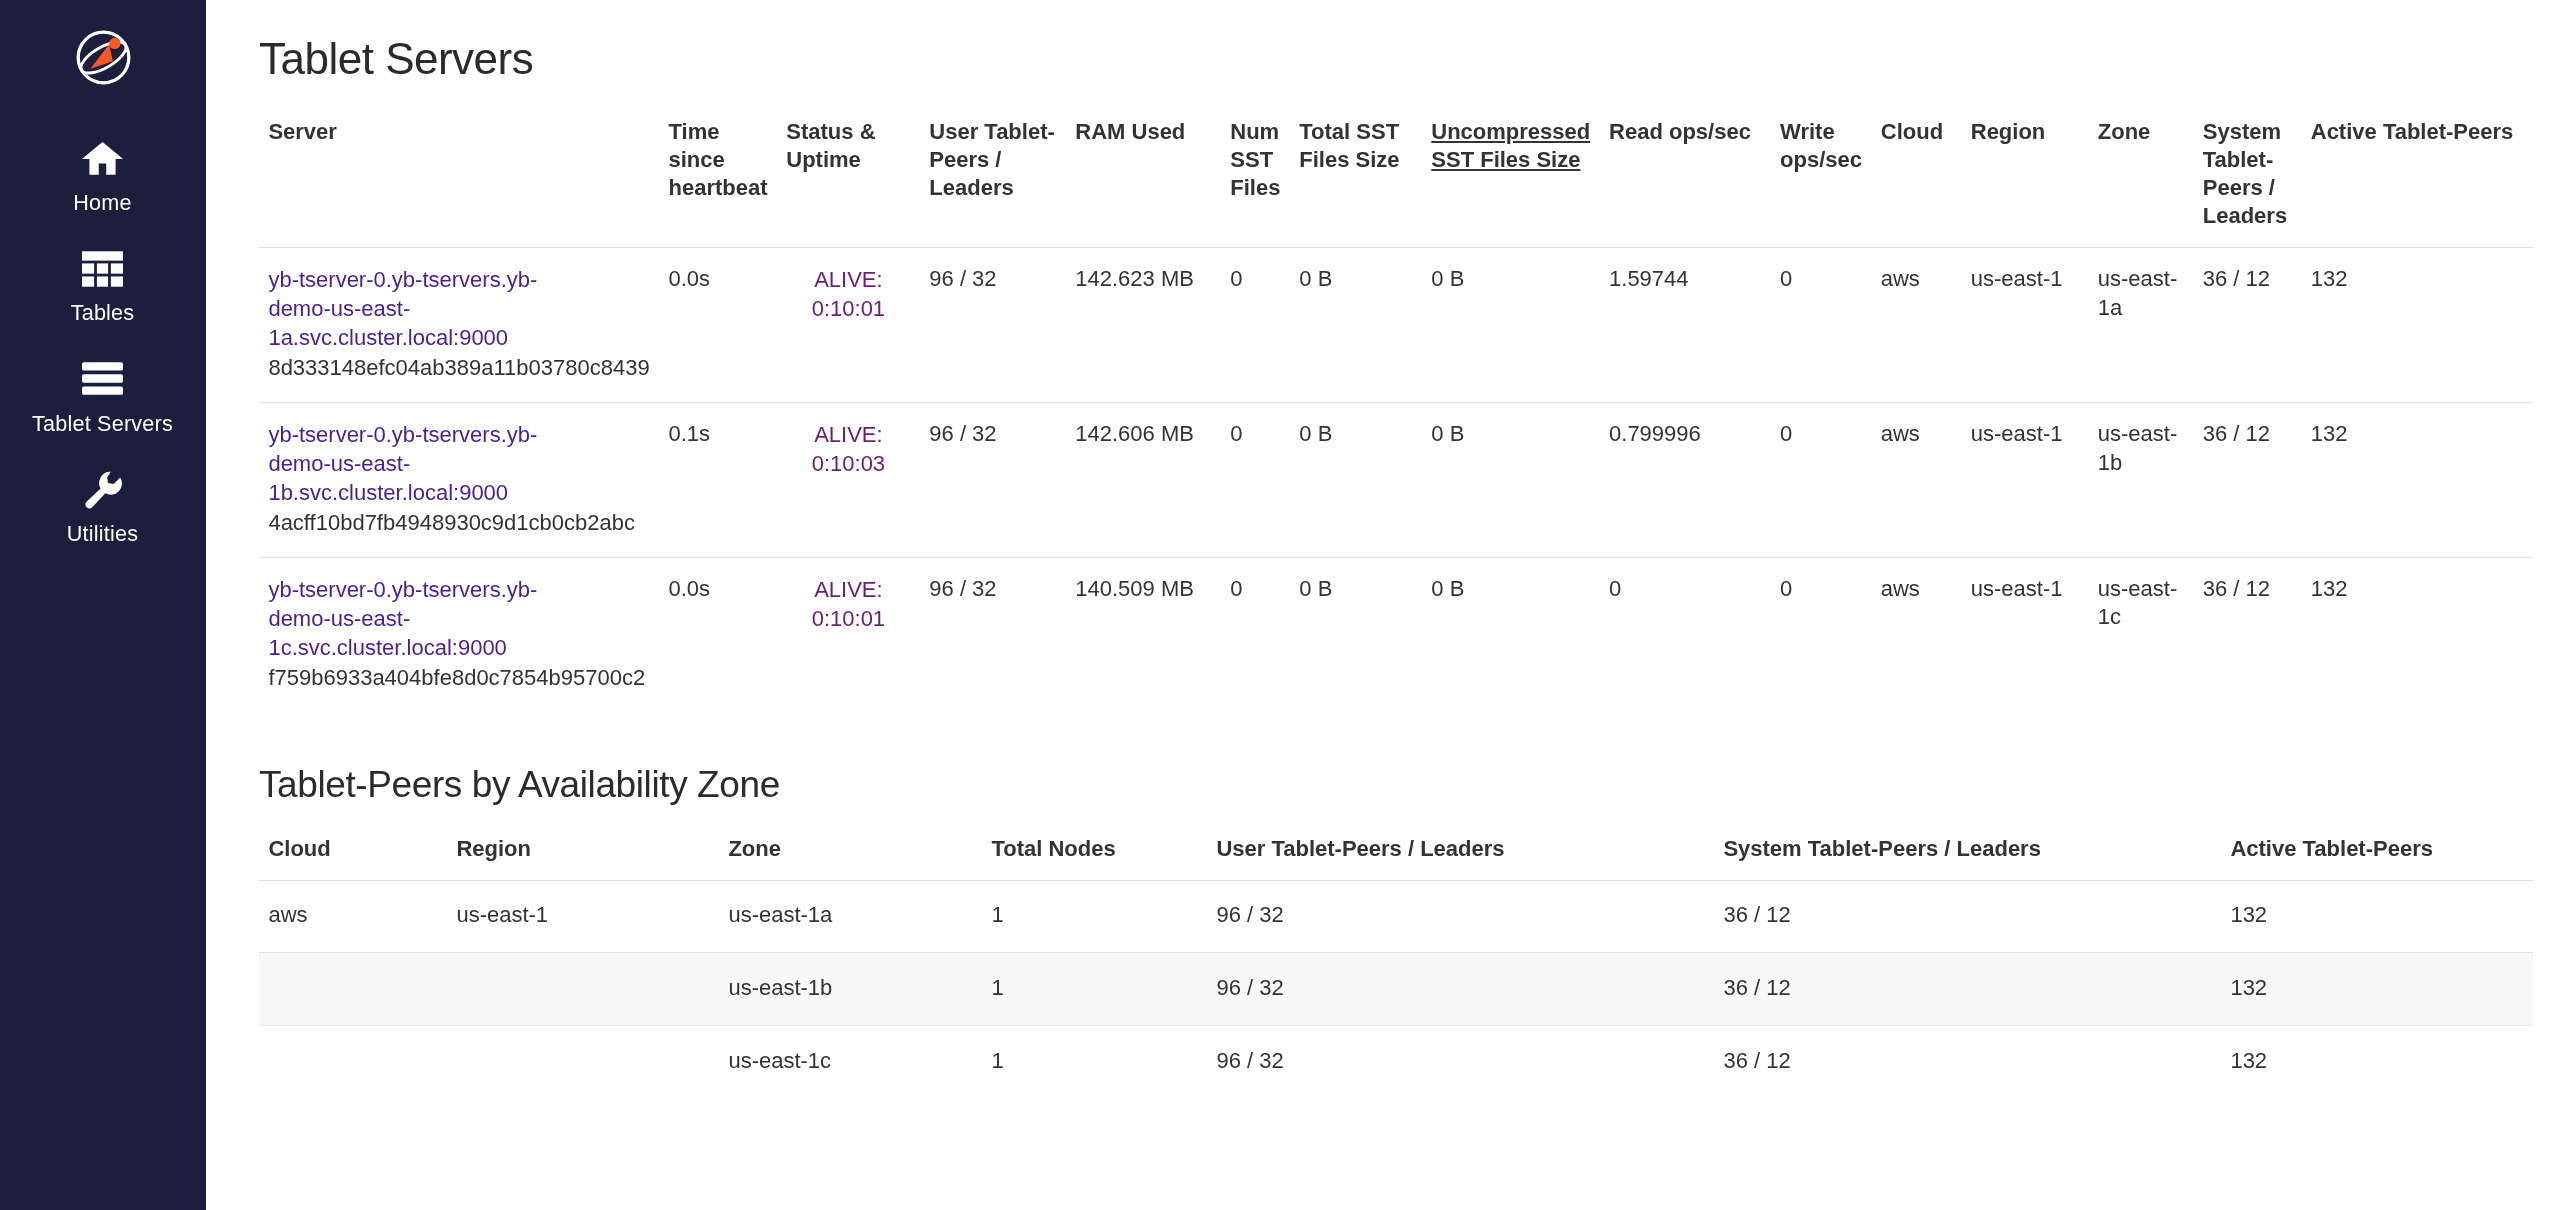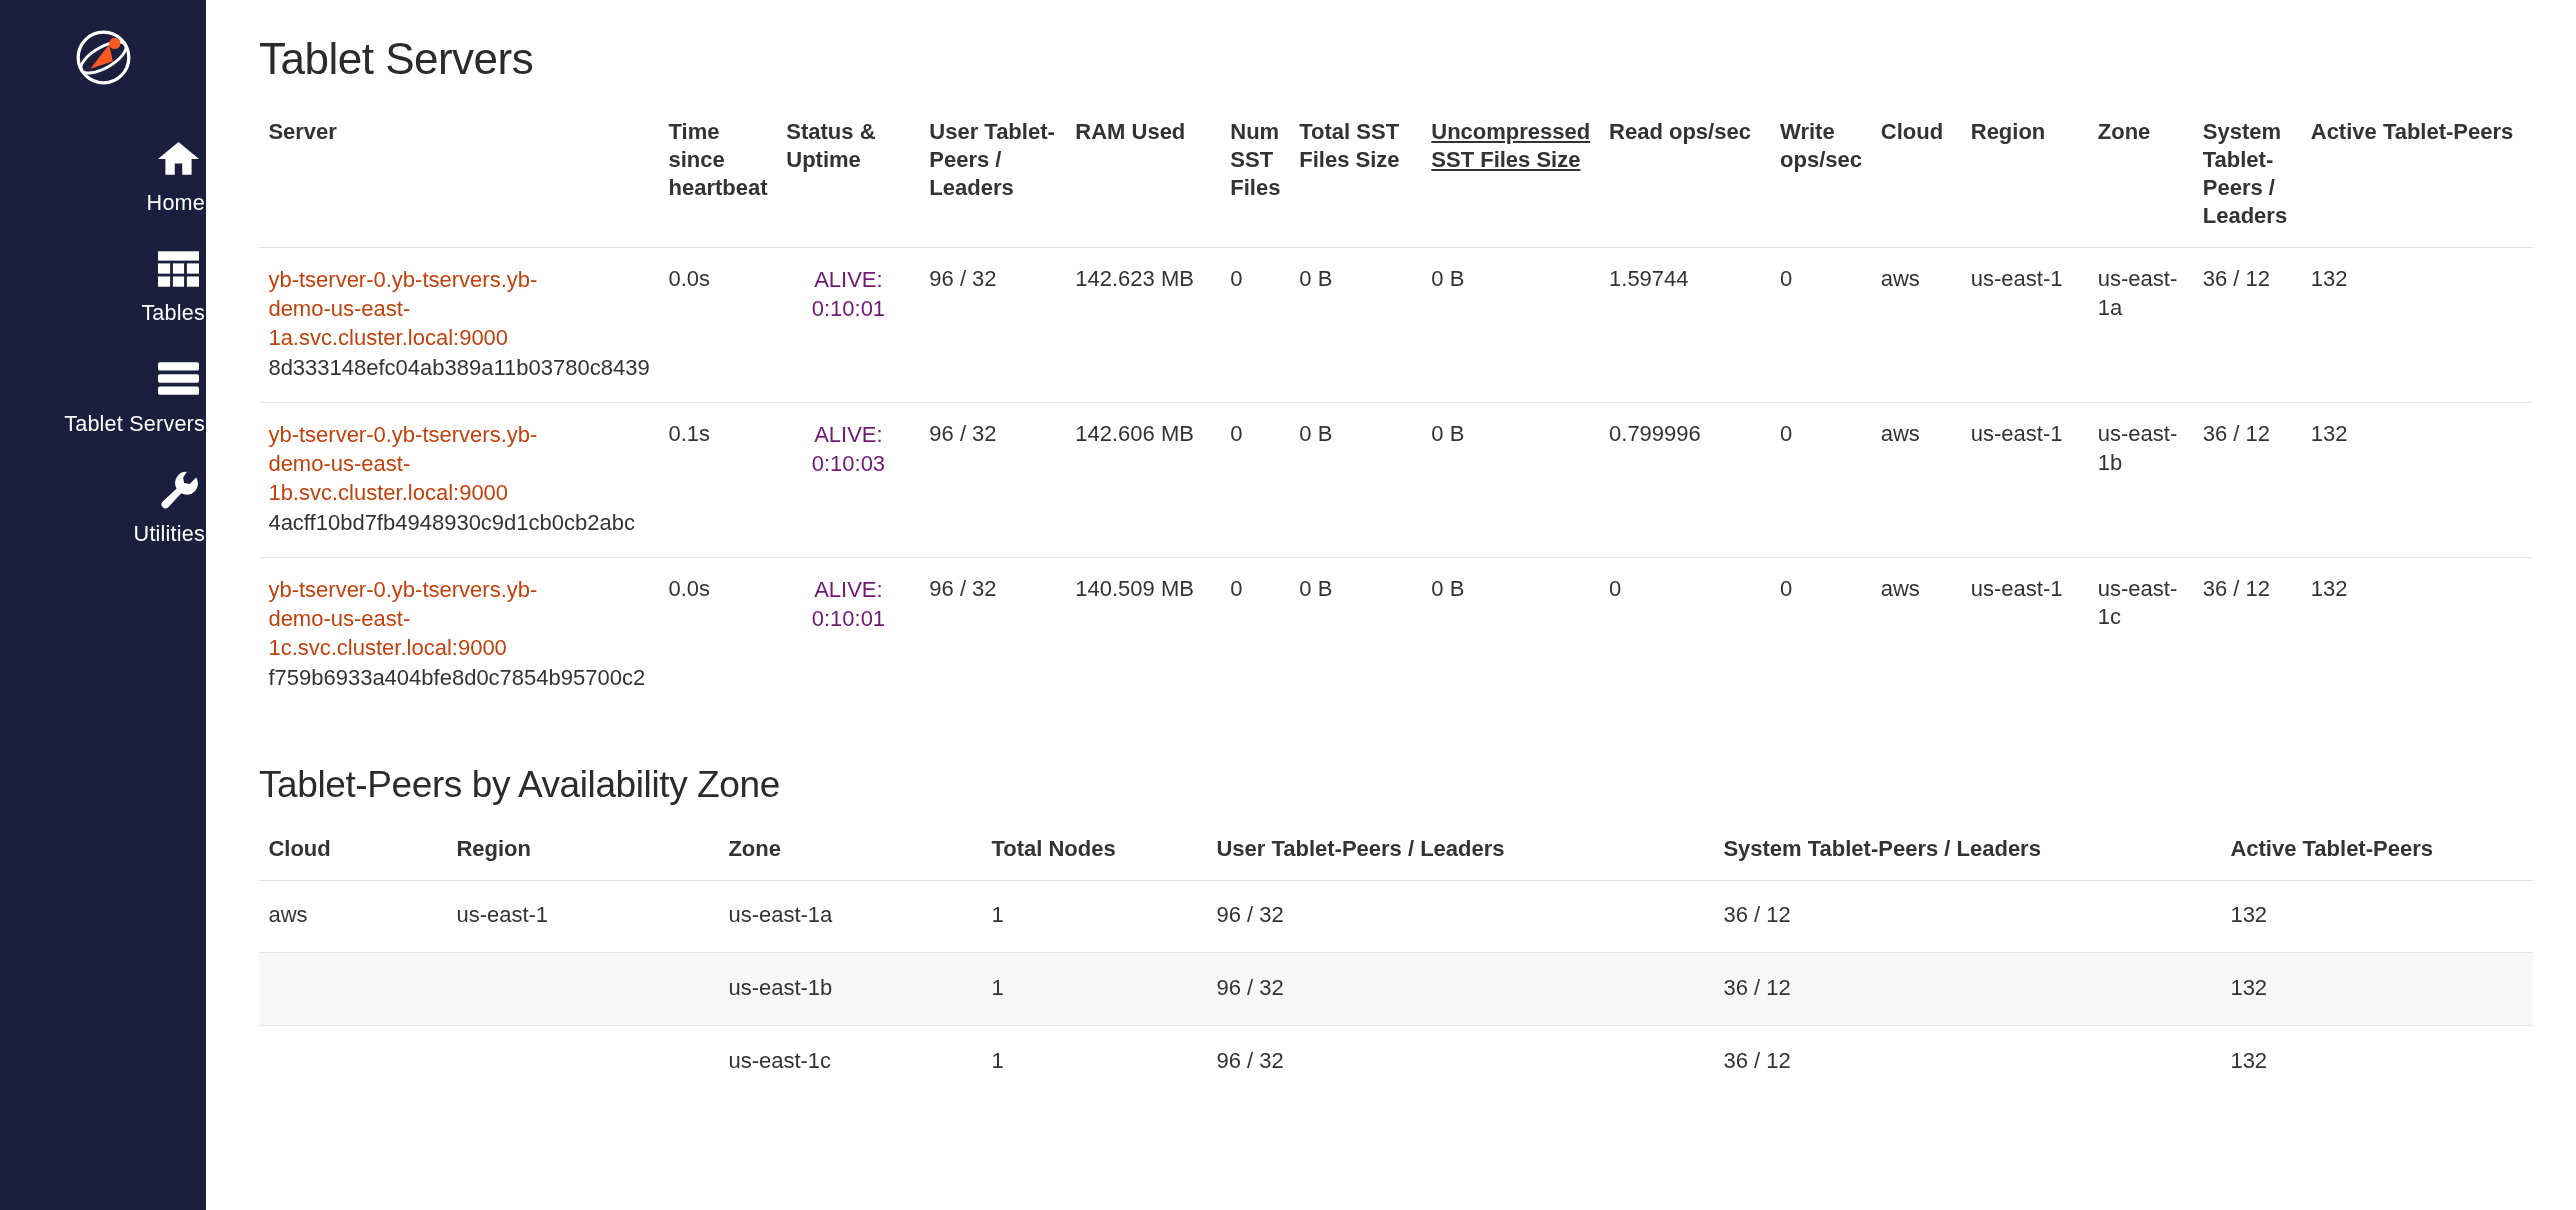--- a/index.html
+++ b/index.html
@@ -32,21 +32,21 @@
     height: 81px;
     margin-bottom: 20.7px;
     display: flex;
     align-items: center;
     justify-content: center;
   }
   .nav-item {
     width: 100%;
     display: flex;
     flex-direction: column;
-    align-items: flex-end;
+    align-items: center;
     padding: 17px 1px 13px 0;
     cursor: pointer;
   }
   .nav-icon {
     width: 53px;
     height: 45px;
     display: flex;
     align-items: center;
     justify-content: center;
     margin-bottom: 9.4px;
@@ -96,21 +96,21 @@
   }
   tbody td {
     vertical-align: top;
     padding: 17px 9.4px 19px 9.4px;
     border-top: 0.9px solid #e4e4e4;
     line-height: 1.3;
   }
   tbody tr:first-child td { border-top: none; }
 
   .srv-link {
-    color: #c2410c;
+    color: #4c1d95;
     text-decoration: none;
     cursor: pointer;
     display: block;
     max-width: 319px;
     line-height: 1.32;
   }
   .srv-uuid {
     color: #333333;
     display: block;
     margin-top: 1.9px;

